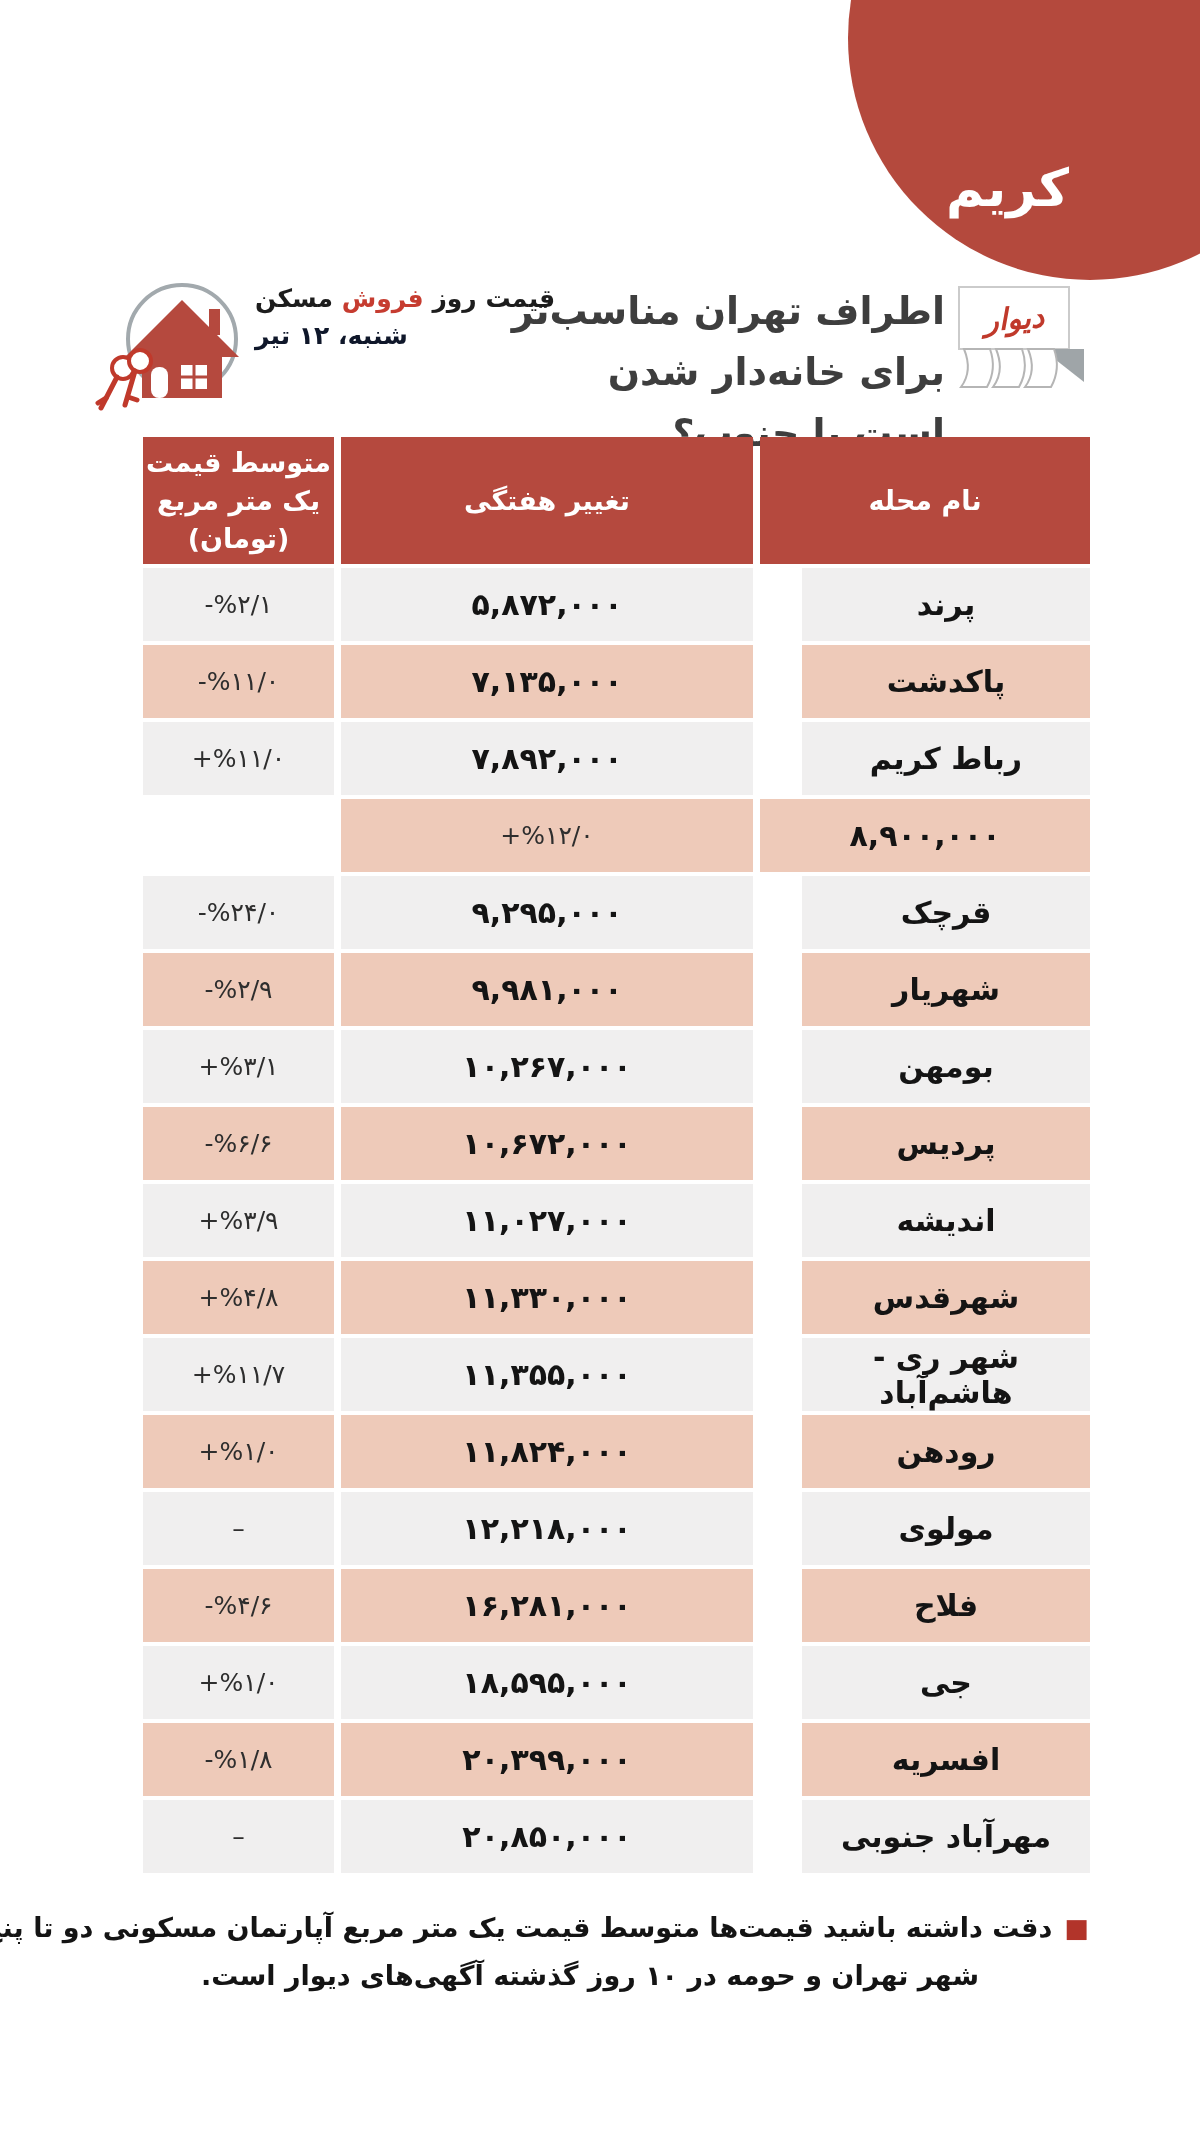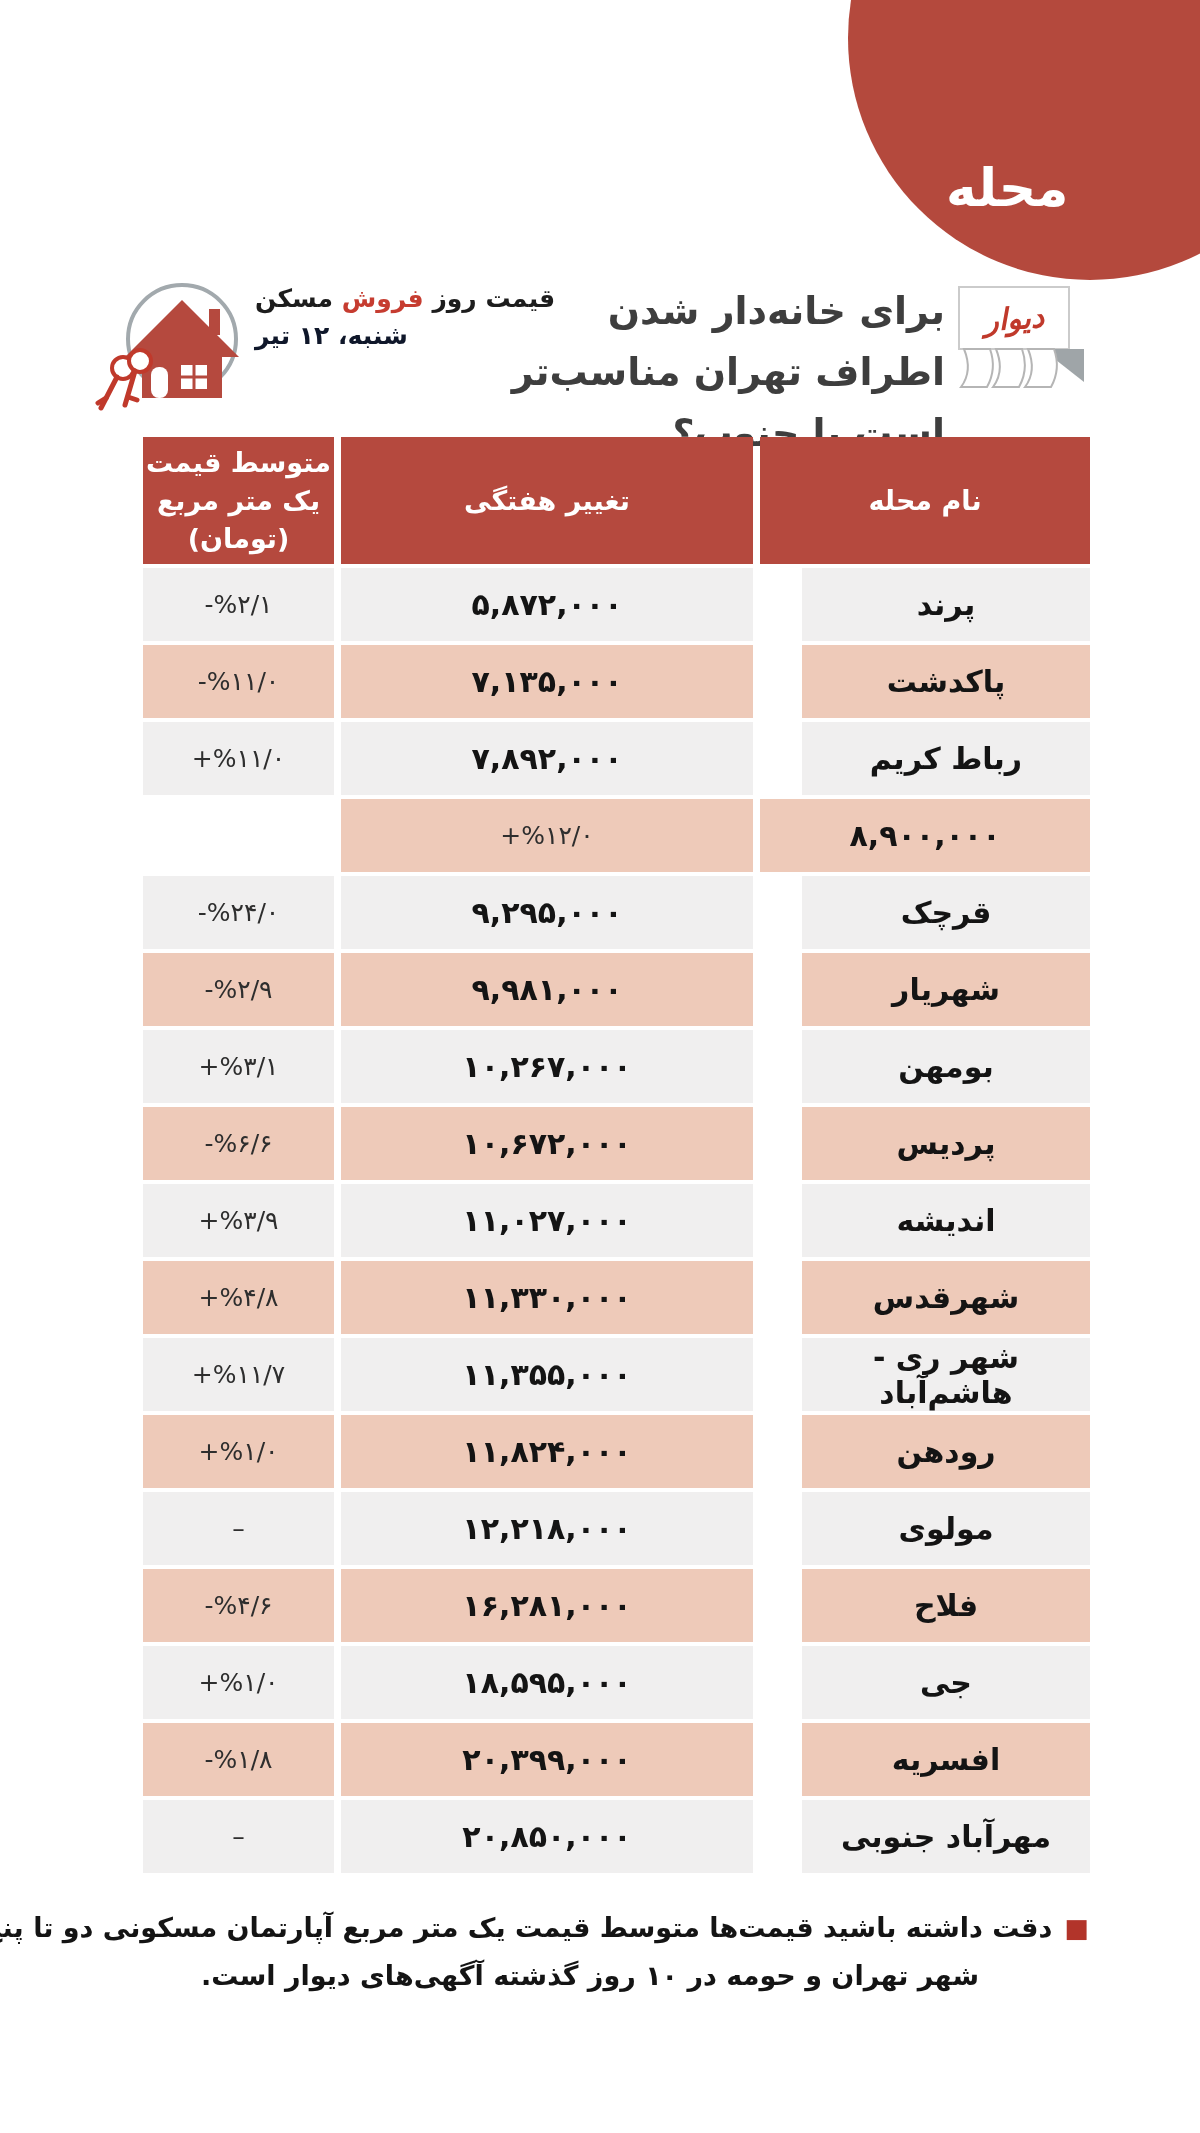--- a/index.html
+++ b/index.html
@@ -43,38 +43,38 @@
   .note-line1{position:absolute;right:111px;top:1912px;font-size:27px;font-weight:bold;color:#141414;white-space:nowrap;}
   .note-line2{position:absolute;right:221px;top:1960px;font-size:27px;font-weight:bold;color:#141414;white-space:nowrap;}
   .bullet{color:#b2342a;font-size:26px;margin-left:12px;}
 </style>
 </head>
 <body>
 
 <div class="page">
 
   <div class="badge">
-    <span class="badge-label">محله</span>
+    <span class="badge-label">کریم</span>
   </div>
 
   <div class="brand">
     <div class="brand-paper">
       <span class="brand-word">دیوار</span>
     </div>
     <svg class="brand-strips" width="145" height="48" viewBox="0 0 145 48">
       <polygon points="92,1 134,34 134,1" fill="#9fa5a8"></polygon>
       <path d="M14,1 q9,22 -3,38 l26,0 q10,-18 3,-38 z" fill="#ffffff" stroke="#b5b5b5" stroke-width="2"></path>
       <path d="M46,1 q9,22 -3,38 l26,0 q10,-18 3,-38 z" fill="#ffffff" stroke="#b5b5b5" stroke-width="2"></path>
       <path d="M78,1 q9,22 -3,38 l26,0 q10,-18 3,-38 z" fill="#ffffff" stroke="#b5b5b5" stroke-width="2"></path>
     </svg>
   </div>
 
   <h1 class="title">
+    <div>اطراف تهران مناسب‌تر</div>
     <div>برای خانه‌دار شدن</div>
-    <div>اطراف تهران مناسب‌تر</div>
     <div>است یا جنوب؟</div>
   </h1>
 
   <svg class="stamp-icon" width="165" height="152" viewBox="0 0 165 152">
     <circle cx="97" cy="63" r="54" fill="#ffffff" stroke="#a2a9ad" stroke-width="4"></circle>
     <rect x="124" y="33" width="11" height="26" fill="#b5493e"></rect>
     <polygon points="97,24 40,81 154,81" fill="#b5493e"></polygon>
     <rect x="57" y="79" width="80" height="43" fill="#b5493e"></rect>
     <rect x="66" y="91" width="17" height="31" rx="8" fill="#ffffff"></rect>
     <rect x="96" y="89" width="26" height="24" fill="#ffffff"></rect>

